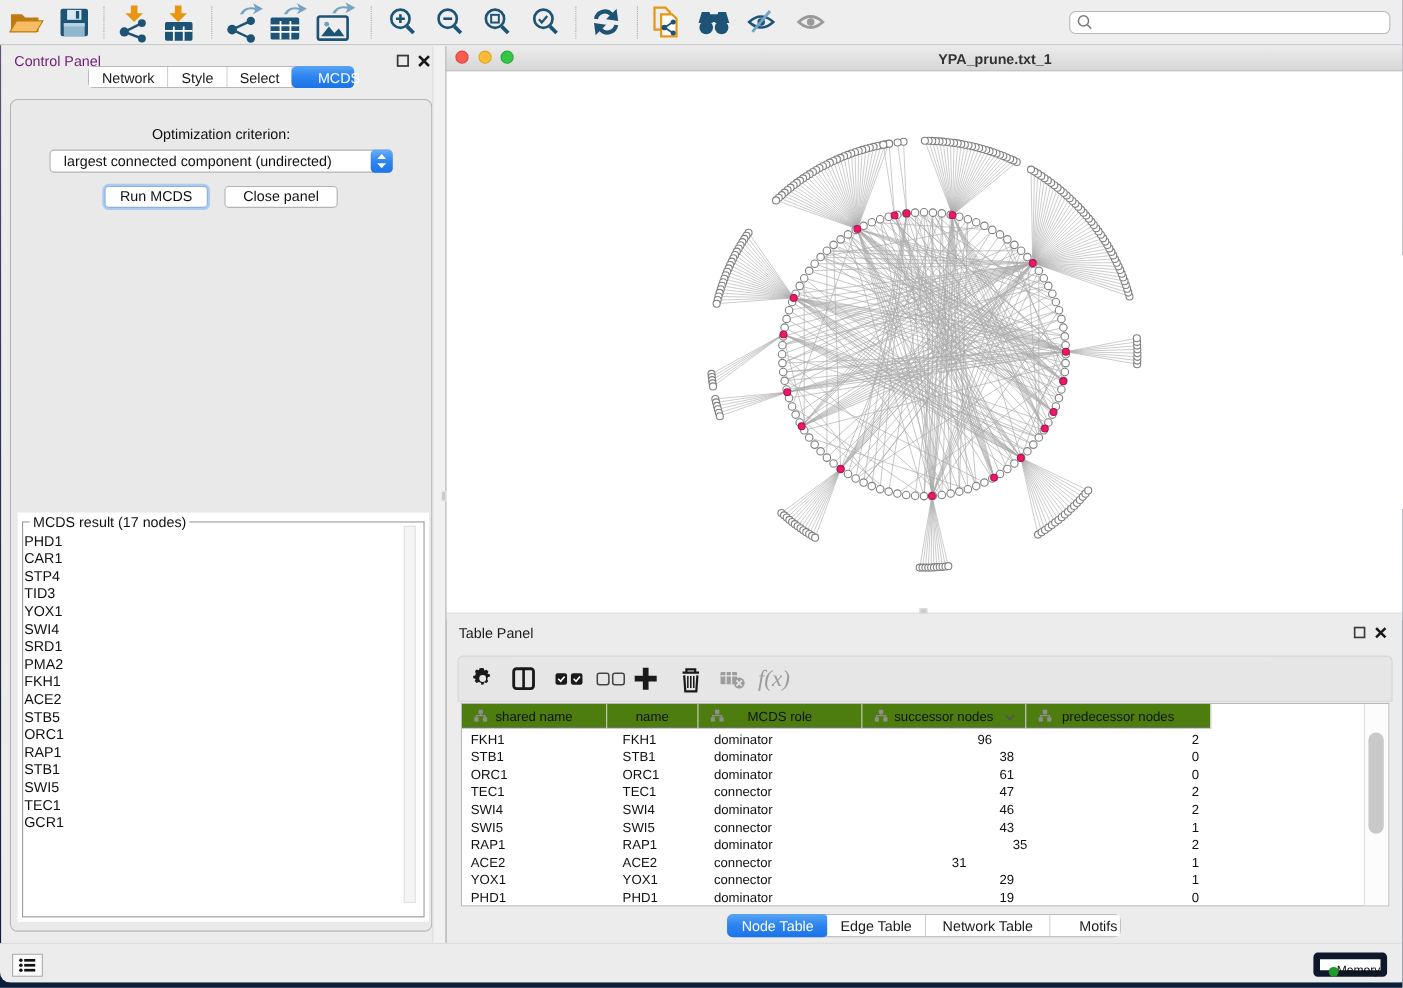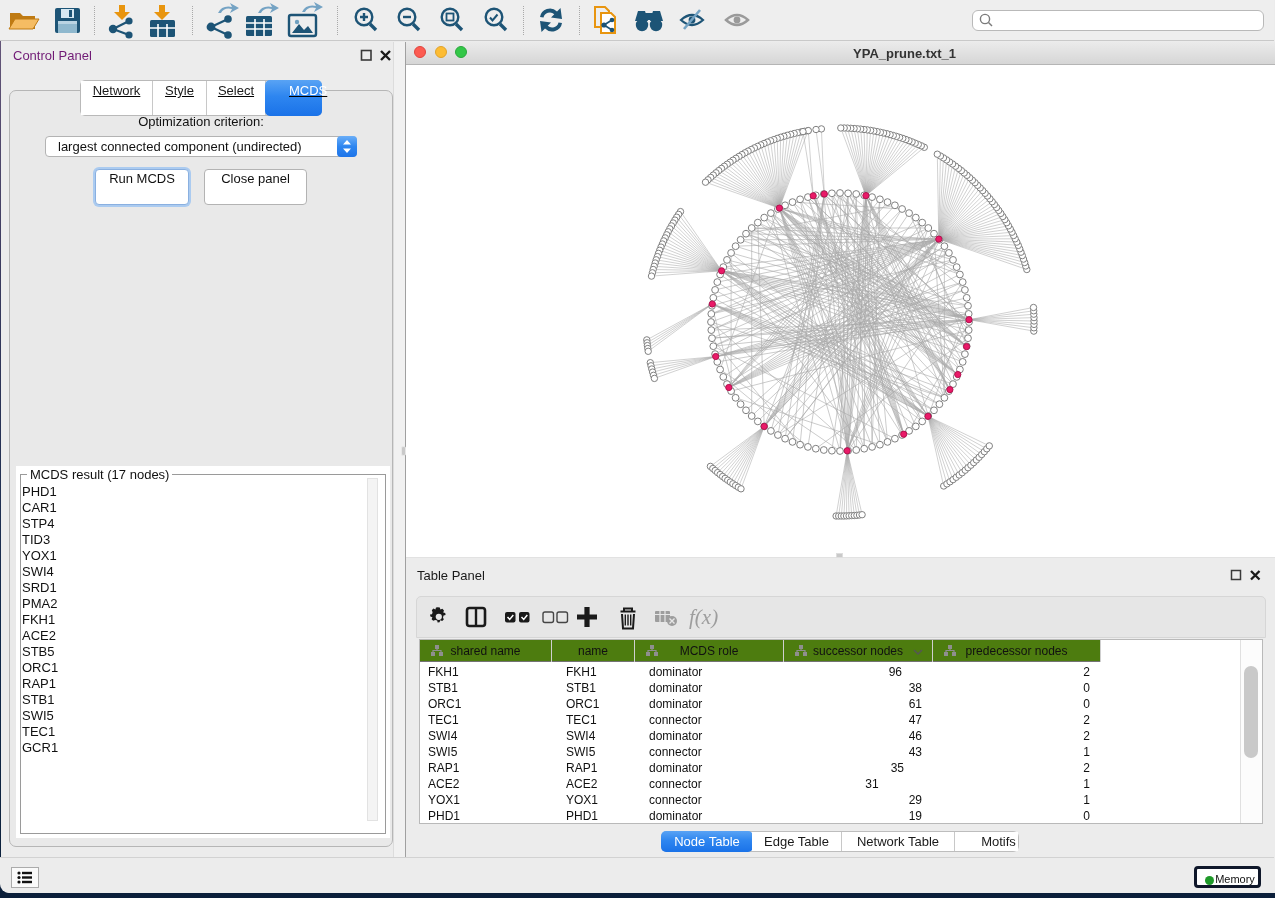--- a/index.html
+++ b/index.html
@@ -12,21 +12,21 @@
 
 #cp-title{position:absolute;left:13px;top:48px;font-size:13px;color:#701a75;}
 #cp-border{position:absolute;left:9px;top:90px;width:384px;height:757px;border:1px solid #b6b6b6;border-radius:7px;background:#e9e9e9;}
 .tabrow{position:absolute;display:flex;background:#fff;border:1px solid #b9b9b9;border-radius:5px;overflow:visible;}
 .tab{font-size:13px;color:#1a1a1a;text-align:center;line-height:19px;border-right:1px solid #c8c8c8;background:#fff;}
 .tab:last-child{border-right:none;padding-left:24px;}
 .tab.sel{background:linear-gradient(180deg,#59a3f4 0%,#2e86f0 45%,#1a72e8 100%);color:#fff;border-radius:5px;margin:-1px;line-height:21px;border-right:none;}
 #optlabel{position:absolute;left:9px;top:114px;width:384px;text-align:center;font-size:13px;color:#111;}
 #combo{position:absolute;left:45px;top:136px;width:312px;height:21px;background:#fff;border:1px solid #b3b3b3;border-radius:4px;font-size:13px;line-height:19px;color:#111;padding-left:12px;}
 #combo .cap{position:absolute;right:-1px;top:-1px;width:20px;height:21px;background:linear-gradient(180deg,#6aaef8 0%,#2e86f0 50%,#1d74e9 100%);border-radius:4px;}
-.btn{position:absolute;height:36px;background:#fff;border:1px solid #b3b3b3;border-radius:4px;font-size:13px;color:#111;text-align:center;line-height:18px;}
+.btn{position:absolute;height:20px;background:#fff;border:1px solid #b3b3b3;border-radius:4px;font-size:13px;color:#111;text-align:center;line-height:18px;}
 #runbtn{box-shadow:0 0 0 2px #abcbf0;border-color:#8ab0e0;}
 #resultbox{position:absolute;left:16px;top:466px;width:374px;height:372px;background:#fff;}
 #fieldset{position:absolute;left:4px;top:8px;width:366px;height:360px;border:1px solid #9a9a9a;}
 #legend{position:absolute;left:6px;top:-8px;background:#fff;padding:0 3px;font-size:13px;color:#111;white-space:nowrap;}
 #mcdslist{position:absolute;left:6px;top:18px;font-size:13px;color:#111;line-height:16px;}
 #listsb{position:absolute;right:12px;top:12px;width:11px;height:343px;background:#f4f4f4;border:1px solid #e2e2e2;}
 
 #vdiv{position:absolute;left:393px;top:42px;width:13px;height:815px;background:#f1f1f1;border-left:1px solid #dcdcdc;border-right:1px solid #a0a0a0;}
 #vhandle{position:absolute;left:7px;top:404px;width:5px;height:10px;background:#c9c9c9;border-radius:2px;border:1px solid #e8e8e8;}
 
@@ -45,21 +45,21 @@
 .trow{position:absolute;font-size:12px;color:#111;height:16px;line-height:16px;}
 #tsb{position:absolute;right:0;top:0;width:22px;height:183px;background:#fcfcfc;border-left:1px solid #e0e0e0;}
 #tsb .thumb{position:absolute;left:3px;top:26px;width:14px;height:92px;background:#c9c9c9;border-radius:7px;}
 
 #bottomtabs{position:absolute;left:661px;top:831px;height:21px;display:flex;background:#fff;border:1px solid #bdbdbd;border-radius:6px;}
 #bottomtabs .tab{line-height:20px;text-align:center;}
 #bottomtabs .tab.sel{line-height:22px;}
 
 #statusbar{position:absolute;left:0;top:857px;width:1274px;height:36px;background:#ececec;border-top:1px solid #d2d2d2;border-bottom-left-radius:9px;}
 #listbtn{position:absolute;left:11px;top:9px;width:28px;height:21px;background:#fafafa;border:1px solid #ababab;}
-#membtn{position:absolute;right:13px;top:8px;width:67px;height:22px;background:#fff;border:3px solid #0f172a;border-radius:4px;font-size:11px;color:#111;line-height:20px;text-align:center;padding-left:15px;}
+#membtn{position:absolute;right:13px;top:8px;width:67px;height:22px;background:#fff;border:6px solid #0f172a;border-radius:4px;font-size:11px;color:#111;line-height:20px;text-align:center;padding-left:15px;}
 #membtn .dot{position:absolute;left:8px;top:6.5px;width:9px;height:9px;border-radius:50%;background:#1f9929;}
 </style></head><body>
 <div id="win"></div>
 
 <div id="toolbar">
 <svg width="1274" height="41" xmlns="http://www.w3.org/2000/svg">
 
 <path d="M10 13 h10 l3 3 h12 v13 h-25 z" fill="#bf7a12"></path>
 <path d="M9 29 l6 -10 h24 l-6 10 z" fill="#f5bc63" stroke="#bf7a12" stroke-width="1"></path>
 
@@ -144,21 +144,21 @@
         <path d="M15.5 11.5 l3.5 3.5" stroke="#7b7b7b" stroke-width="1.4"></path>
       </svg></div>
 </div>
 
 <div id="cp-title">Control Panel</div>
 <svg class="abs" style="left:360px;top:49px" width="34" height="14" xmlns="http://www.w3.org/2000/svg">
 <rect x="1.5" y="1.5" width="9.5" height="9.5" fill="none" stroke="#3a3a3a" stroke-width="1.6"></rect>
 <path d="M21 2 l9 9 M30 2 l-9 9" stroke="#1a1a1a" stroke-width="2.4"></path>
 </svg>
 <div id="cp-border"></div>
-<div class="tabrow" style="left:80px;top:80px;height:36px;text-decoration:underline;">
+<div class="tabrow" style="left:80px;top:60px;height:20px;">
 <div class="tab" style="width:72px">Network</div>
 <div class="tab" style="width:54px">Style</div>
 <div class="tab" style="width:59px">Select</div>
 <div class="tab sel" style="width:57px">MCDS</div>
 </div>
 <div id="optlabel">Optimization criterion:</div>
 <div id="combo">largest connected component (undirected)
 <div class="cap"><svg width="20" height="21" xmlns="http://www.w3.org/2000/svg">
         <path d="M6 8.5 l4 -4.5 l4 4.5 z M6 12.5 l4 4.5 l4 -4.5 z" fill="#fff"></path>
       </svg></div>
@@ -1020,21 +1020,21 @@
 <div class="trow" style="left:402px;top:88px;width:100px;text-align:right;">46</div>
 <div class="trow" style="left:570px;top:88px;width:100px;text-align:right;">2</div>
 <div class="trow" style="left:8px;top:104px;">SWI5</div>
 <div class="trow" style="left:146px;top:104px;">SWI5</div>
 <div class="trow" style="left:229px;top:104px;">connector</div>
 <div class="trow" style="left:402px;top:104px;width:100px;text-align:right;">43</div>
 <div class="trow" style="left:570px;top:104px;width:100px;text-align:right;">1</div>
 <div class="trow" style="left:8px;top:120px;">RAP1</div>
 <div class="trow" style="left:146px;top:120px;">RAP1</div>
 <div class="trow" style="left:229px;top:120px;">dominator</div>
-<div class="trow" style="left:384px;top:120px;width:100px;text-align:right;">35</div>
+<div class="trow" style="left:414px;top:120px;width:100px;text-align:right;">35</div>
 <div class="trow" style="left:570px;top:120px;width:100px;text-align:right;">2</div>
 <div class="trow" style="left:8px;top:136px;">ACE2</div>
 <div class="trow" style="left:146px;top:136px;">ACE2</div>
 <div class="trow" style="left:229px;top:136px;">connector</div>
 <div class="trow" style="left:402px;top:136px;width:100px;text-align:center;">31</div>
 <div class="trow" style="left:570px;top:136px;width:100px;text-align:right;">1</div>
 <div class="trow" style="left:8px;top:152px;">YOX1</div>
 <div class="trow" style="left:146px;top:152px;">YOX1</div>
 <div class="trow" style="left:229px;top:152px;">connector</div>
 <div class="trow" style="left:402px;top:152px;width:100px;text-align:right;">29</div>

